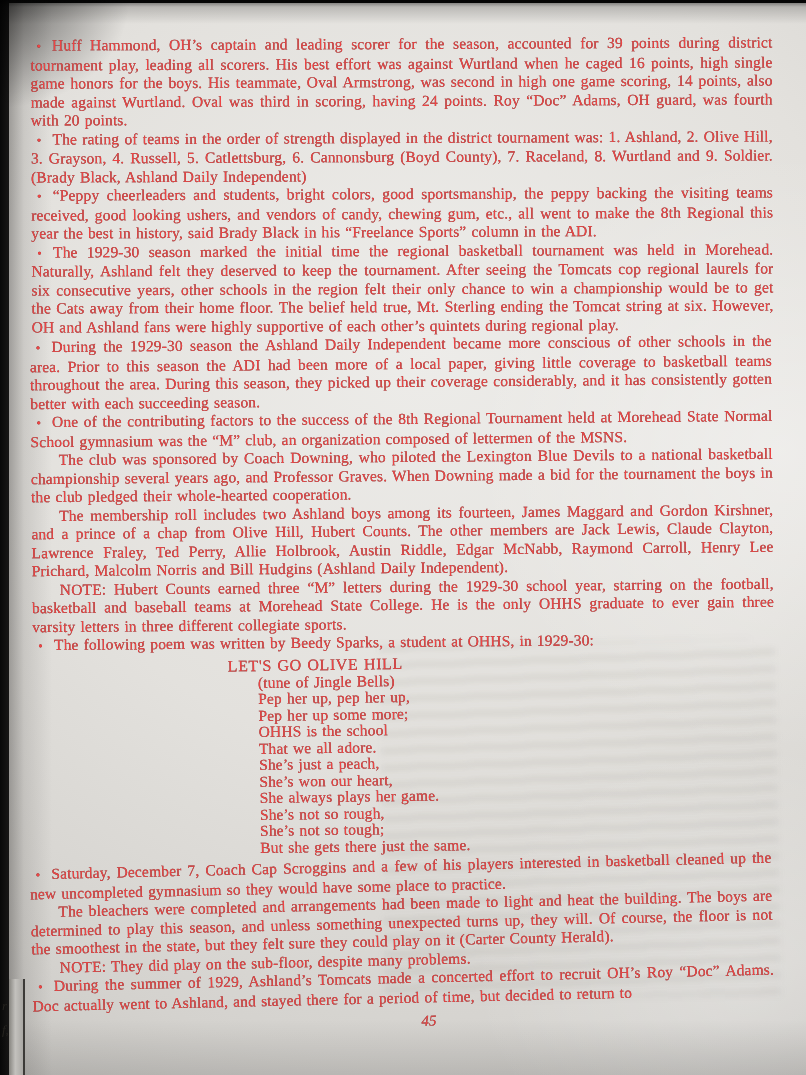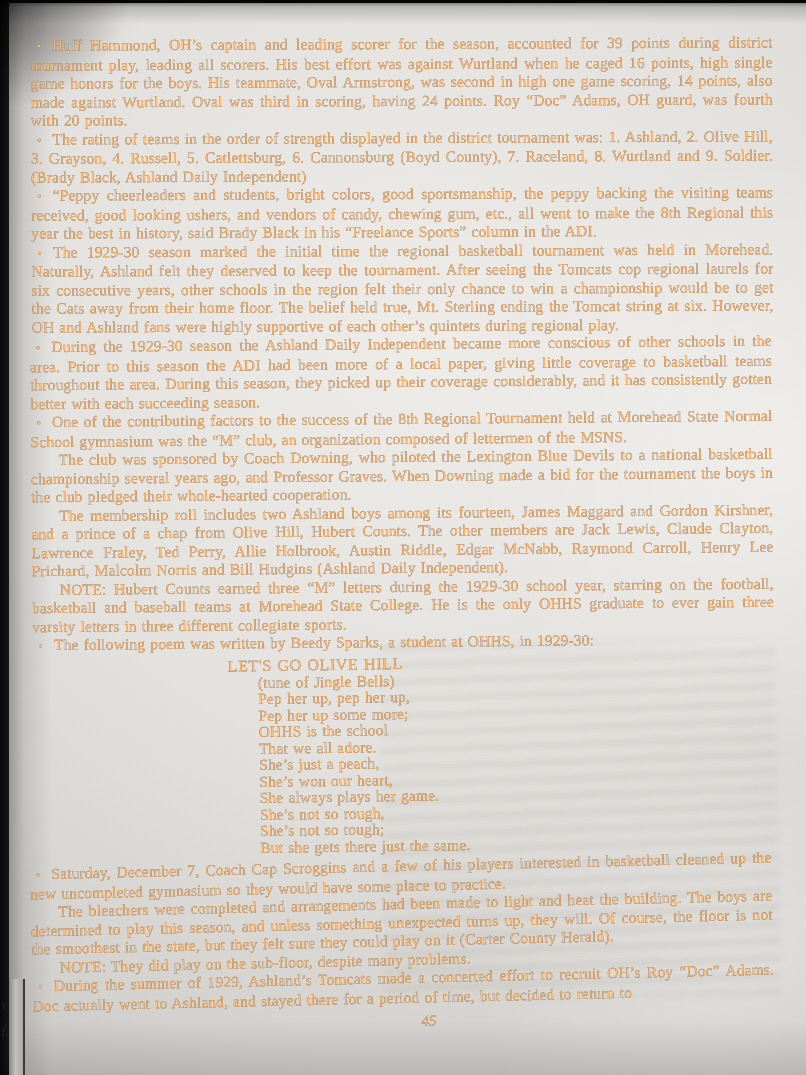--- a/index.html
+++ b/index.html
@@ -35,21 +35,21 @@
   }
   .frag {
     position:absolute; left:2px; color:#25231f; font-style:italic;
     font-size:13px; line-height:13px;
   }
   .frag-1 { top:999px; }
   .frag-2 { top:1023px; }
 
   .body-text {
     position:absolute; left:31px; top:35px; width:742px;
-    color:#fdba74; font-size:15.5px; line-height:18.5px;
+    color:#ef4444; font-size:15.5px; line-height:18.5px;
     letter-spacing:.15px; word-spacing:1px;
     text-shadow:0 0 .5px rgba(33,31,28,.85);
   }
   .body-text p { margin:0; text-align:justify; }
   p.bullet { text-indent:6px; }
   p.indent { text-indent:28px; }
   .bmark { padding-right:11px; font-size:13px; }
   .grp { transform-origin:50% 50%; }
   .g1 { transform:rotate(-0.25deg); }
   .g2 { transform:rotate(-0.5deg); }

